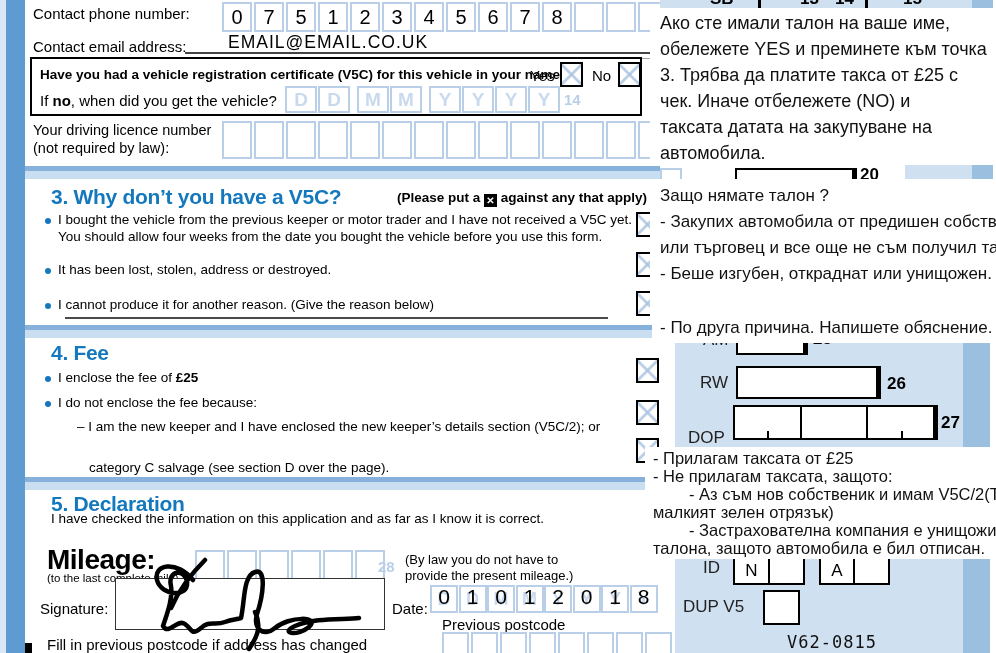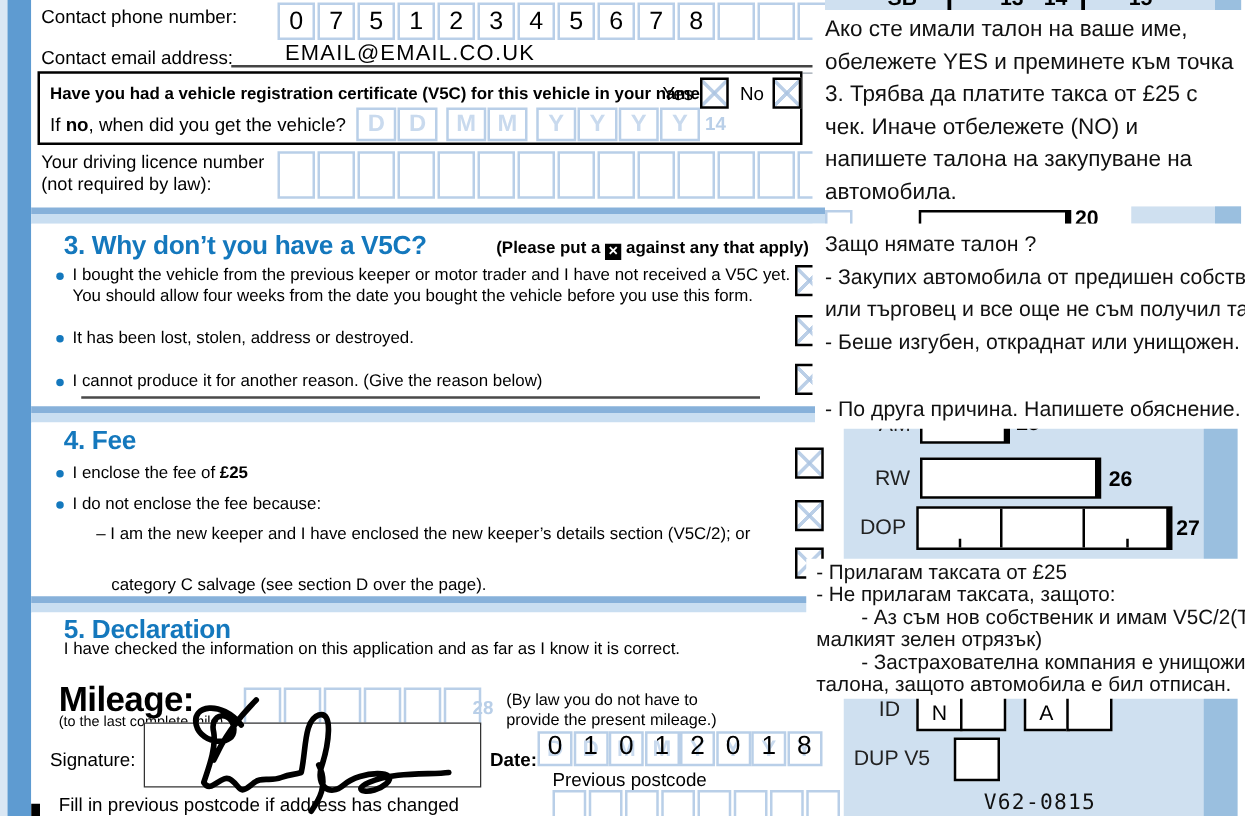--- a/index.html
+++ b/index.html
@@ -169,21 +169,21 @@
       <span class="cell"></span>
       <span class="cell"></span>
       <span class="cell"></span>
       <span class="cell"></span>
     </div>
     <div class="abs palenum" style="left:353px;top:68px;">28</div>
     <div class="abs nw" style="left:380px;top:62px;font-size:13px;">(By law you do not have to</div>
     <div class="abs nw" style="left:380px;top:78px;font-size:13px;">provide the present mileage.)</div>
     <div class="abs nw" style="left:15px;top:110px;font-size:15px;">Signature:</div>
     <div class="abs" style="left:90px;top:88px;width:268px;height:50px;border:1.5px solid #333;background:#fff;"></div>
-    <div class="abs nw" style="left:367px;top:110px;font-size:15px;font-weight:bold;">Date:</div>
+    <div class="abs nw" style="left:367px;top:110px;font-size:15px;">Date:</div>
     <div class="abs row" style="left:405px;top:95px;">
       <span class="dcell">
           <i>D</i>
           <b>0</b>
         </span>
       <span class="dcell">
           <i>D</i>
           <b>1</b>
         </span>
       <span class="dcell">
@@ -238,21 +238,21 @@
     <div class="abs" style="left:205px;top:-20px;width:3px;height:28px;background:#000;"></div>
     <div class="abs nw" style="left:243px;top:-11px;font-size:17px;font-weight:bold;">15</div>
     <div class="abs" style="left:312px;top:0;width:21px;height:8px;background:#9abfdf;"></div>
   </div>
 
   <div class="abs annot" style="left:650px;top:8px;width:346px;height:155px;background:#fff;padding:2px 0 0 10px;box-sizing:border-box;">
     <div>Ако сте имали талон на ваше име,</div>
     <div>обележете YES и преминете към точка</div>
     <div>3. Трябва да платите такса от £25 с</div>
     <div>чек. Иначе отбележете (NO) и</div>
-    <div>напишете талона на закупуване на</div>
+    <div>таксата датата на закупуване на</div>
     <div>автомобила.</div>
   </div>
 
   <div class="abs" style="left:660px;top:165px;width:333px;height:14px;overflow:hidden;background:#fff;">
     <div class="abs" style="left:0;top:3px;width:18px;height:20px;border:2px solid #b9cfe8;background:#fff;"></div>
     <div class="abs" style="left:245px;top:0;width:88px;height:14px;background:#cfe0f0;"></div>
     <div class="abs" style="left:312px;top:0;width:21px;height:14px;background:#9abfdf;"></div>
     <div class="abs" style="left:75px;top:3px;width:115px;height:30px;border:2.5px solid #000;border-right-width:5px;background:#fff;"></div>
     <div class="abs nw" style="left:200px;top:0px;font-size:17px;font-weight:bold;">20</div>
   </div>
@@ -266,21 +266,21 @@
   <div class="abs annot nw" style="left:652px;top:313px;background:#fff;padding:2px 8px 2px 8px;font-size:17px;z-index:5;">- По друга причина. Напишете обяснение.</div>
 
   <div class="panel" style="left:675px;top:322px;height:128px;z-index:2;">
     <div class="pstripe"></div>
     <div class="plabel" style="left:28px;top:8px;">AM</div>
     <div class="pbox" style="left:61px;top:3px;width:65px;height:26px;"></div>
     <div class="num" style="left:138px;top:7px;">25</div>
     <div class="plabel" style="left:25px;top:51px;">RW</div>
     <div class="pbox" style="left:61px;top:44px;width:138px;height:29px;"></div>
     <div class="num" style="left:212px;top:52px;">26</div>
-    <div class="plabel" style="left:13px;top:90px;">DOP</div>
+    <div class="plabel" style="left:13px;top:106px;">DOP</div>
     <div class="pbox" style="left:58px;top:83px;width:198px;height:31px;display:flex;">
       <span style="flex:1;border-right:2.5px solid #000;position:relative;">
           <i class="abs" style="left:50%;bottom:0;width:2px;height:7px;background:#000;"></i>
         </span>
       <span style="flex:1;border-right:2.5px solid #000;"></span>
       <span style="flex:1;position:relative;">
           <i class="abs" style="left:50%;bottom:0;width:2px;height:7px;background:#000;"></i>
         </span>
     </div>
     <div class="num" style="left:266px;top:91px;">27</div>

